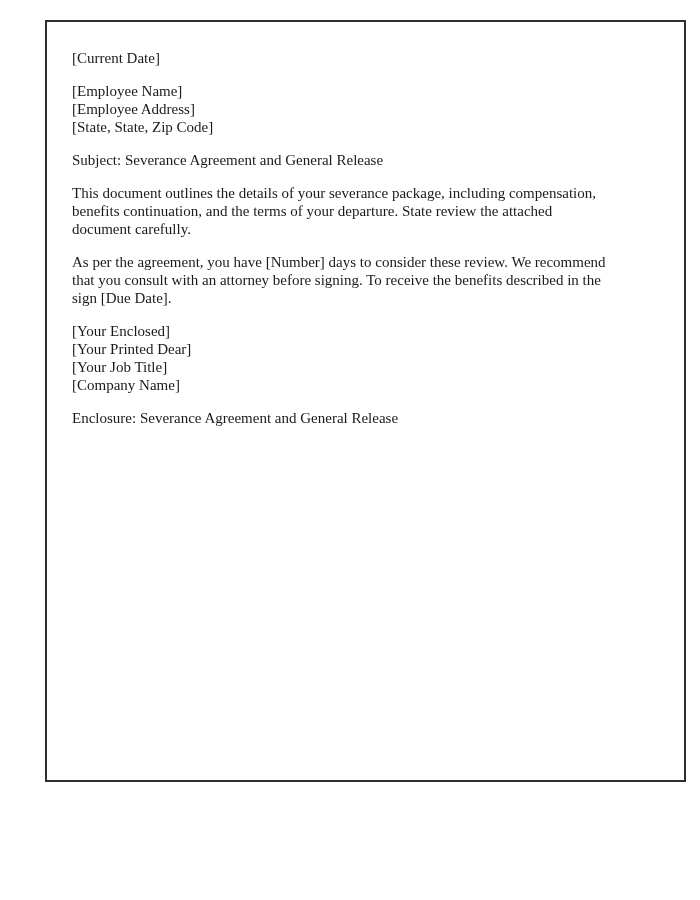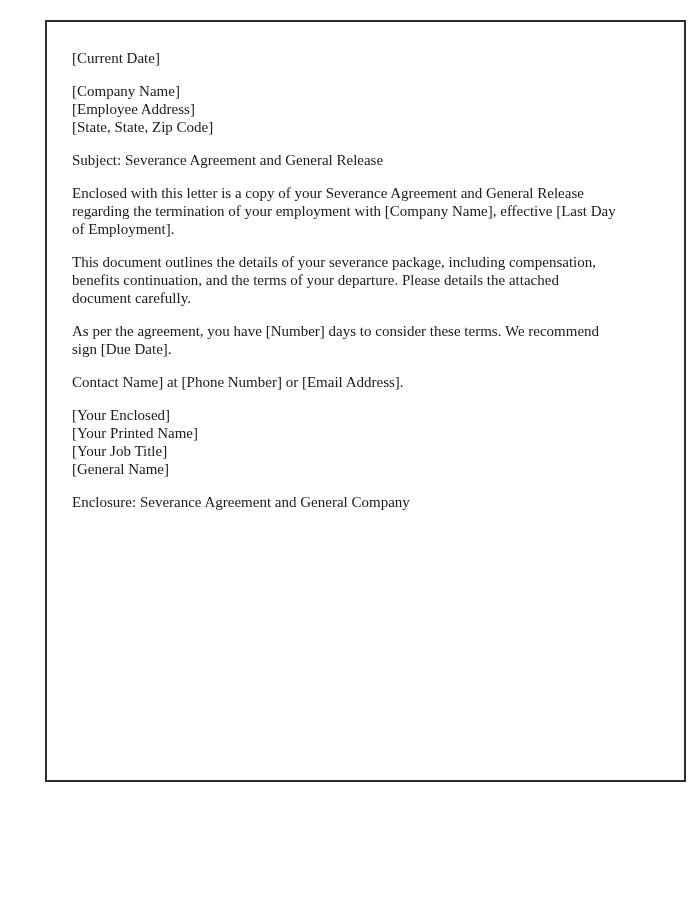--- a/index.html
+++ b/index.html
@@ -44,58 +44,53 @@
 
 <div class="page">
   <div class="letter-box">
     <div class="letter-content">
 
       <div class="block">
         <span class="ln">[Current Date]</span>
       </div>
 
       <div class="block">
-        <span class="ln">[Company Name]</span>
+        <span class="ln">[Employee Name]</span>
         <span class="ln">[Employee Address]</span>
         <span class="ln">[State, State, Zip Code]</span>
       </div>
 
       <div class="block">
         <span class="ln">Subject: Severance Agreement and General Release</span>
       </div>
 
 
-      <div class="block">
-        <span class="ln">Enclosed with this letter is a copy of your Severance Agreement and General Release</span>
-        <span class="ln">regarding the termination of your employment with [Company Name], effective [Last Day</span>
-        <span class="ln">of Employment].</span>
-      </div>
 
       <div class="block">
         <span class="ln">This document outlines the details of your severance package, including compensation,</span>
-        <span class="ln">benefits continuation, and the terms of your departure. Please details the attached</span>
+        <span class="ln">benefits continuation, and the terms of your departure. State review the attached</span>
         <span class="ln">document carefully.</span>
       </div>
 
       <div class="block">
-        <span class="ln">As per the agreement, you have [Number] days to consider these terms. We recommend</span>
+        <span class="ln">As per the agreement, you have [Number] days to consider these review. We recommend</span>
+        <span class="ln">that you consult with an attorney before signing. To receive the benefits described in the</span>
         <span class="ln">sign [Due Date].</span>
       </div>
 
       <div class="block">
-        <span class="ln">Contact Name] at [Phone Number] or [Email Address].</span>
       </div>
 
 
       <div class="block">
         <span class="ln">[Your Enclosed]</span>
-        <span class="ln">[Your Printed Name]</span>
+        <span class="ln">[Your Printed Dear]</span>
         <span class="ln">[Your Job Title]</span>
-        <span class="ln">[General Name]</span>
+        <span class="ln">[Company Name]</span>
       </div>
 
       <div class="block">
-        <span class="ln">Enclosure: Severance Agreement and General Company</span>
+        <span class="ln">Enclosure: Severance Agreement and General Release</span>
       </div>
 
     </div>
   </div>
 </div>
 
 </body></html>

